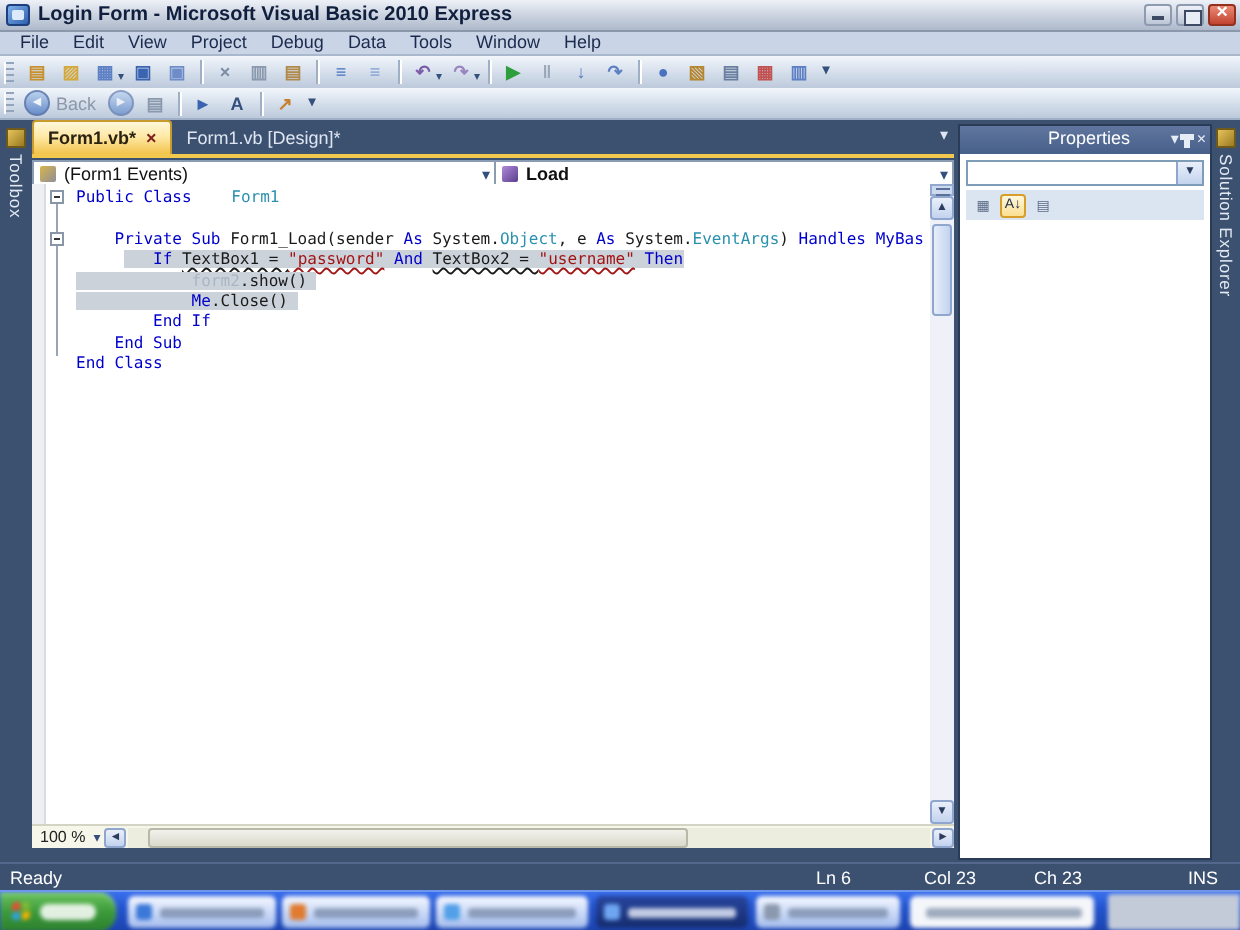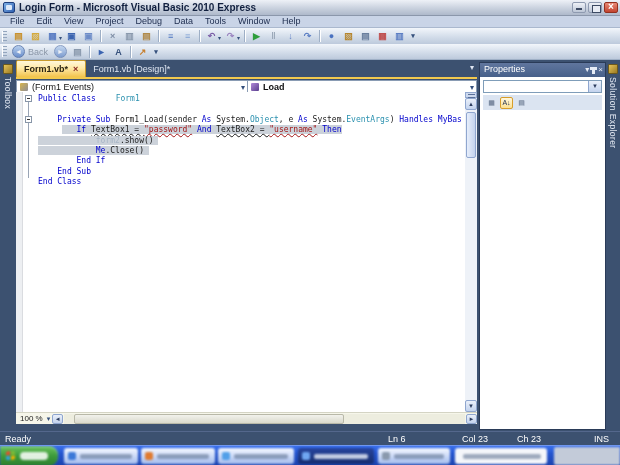--- a/index.html
+++ b/index.html
@@ -116,42 +116,42 @@
     border-radius:2px; color:#2c3c5e; font-size:6px; text-align:center; line-height:9px; }
   .h-track { flex:1; height:10px; margin:0 1px; position:relative; background:#ededdf; }
   .h-thumb { position:absolute; left:10px; top:0; width:270px; height:10px;
     background:linear-gradient(#f2f2ec,#d9d9cc); border:1px solid #b8b8a8; border-radius:2px; }
 
   
   .props { position:absolute; left:479px; top:62px; width:127px; height:368px;
     border:1px solid #2a3b58; background:#fff; }
   .props-header { position:absolute; left:0; top:0; width:100%; height:14px;
     background:linear-gradient(#60769e,#47608a); color:#fff; font-size:9px; line-height:13px;
-    padding-left:4px; display:flex; }
+    padding-left:4px; display:flex;justify-content:center; }
   .props-header-icons { position:absolute; right:2px; top:0; display:flex; gap:3px; align-items:center; height:14px; }
   .ph-ico { color:#e6ecf6; font-size:8px; line-height:8px; }
   .pin-ico { width:3px; height:7px; background:#e6ecf6; position:relative; }
   .pin-ico::after { content:""; position:absolute; left:-2px; top:0; width:7px; height:3px; background:#e6ecf6; }
   .props-combo { position:absolute; left:3px; top:17px; width:119px; height:13px; background:#fff;
     border:1px solid #7f9db9; }
   .props-combo-dd { position:absolute; right:0; top:0; width:13px; height:11px;
     background:linear-gradient(#eaf0fa,#c3d3ee); border-left:1px solid #8fa6cf; color:#2c3c5e;
     font-size:6px; text-align:center; line-height:10px; }
   .props-toolbar { position:absolute; left:3px; top:32px; width:119px; height:15px; background:#dbe4f1;
     display:flex; align-items:center; padding-left:2px; gap:2px; }
   .pt-ico { width:13px; height:12px; font-size:7px; color:#5a6b85; display:flex; align-items:center;
     justify-content:center; border-radius:2px; }
   .pt-ico.pressed { background:linear-gradient(#fff7dd,#fbe092); border:1px solid #d89e2a; color:#21314e; }
   .props-body { position:absolute; left:3px; top:49px; width:119px; height:314px; background:#fff; }
 
   
   .statusbar { position:absolute; left:0; top:431px; width:620px; height:14px; background:#3c5170;
     border-top:1px solid #54678c; color:#fff; font-size:9px; }
   .status-ready { position:absolute; left:5px; top:2px; }
-  .status-ln  { position:absolute; left:388px; top:2px; }
+  .status-ln  { position:absolute; left:408px; top:2px; }
   .status-col { position:absolute; left:462px; top:2px; }
   .status-ch  { position:absolute; left:517px; top:2px; }
   .status-ins { position:absolute; left:594px; top:2px; }
 
   
   .taskbar { position:absolute; left:0; top:445px; width:620px; height:20px;
     background:linear-gradient(#3a70ee,#2455cf 40%,#1c44b0); border-top:1px solid #6f96ef; overflow:hidden; }
   .taskbar-items { position:absolute; inset:0; filter:blur(1.1px); }
   .start-btn { position:absolute; left:0; top:0; width:58px; height:20px; border-radius:0 9px 9px 0;
     background:linear-gradient(#6cc45e,#3c9a3a 50%,#2c7e2e); box-shadow:inset 0 1px 1px #a8e096; }

